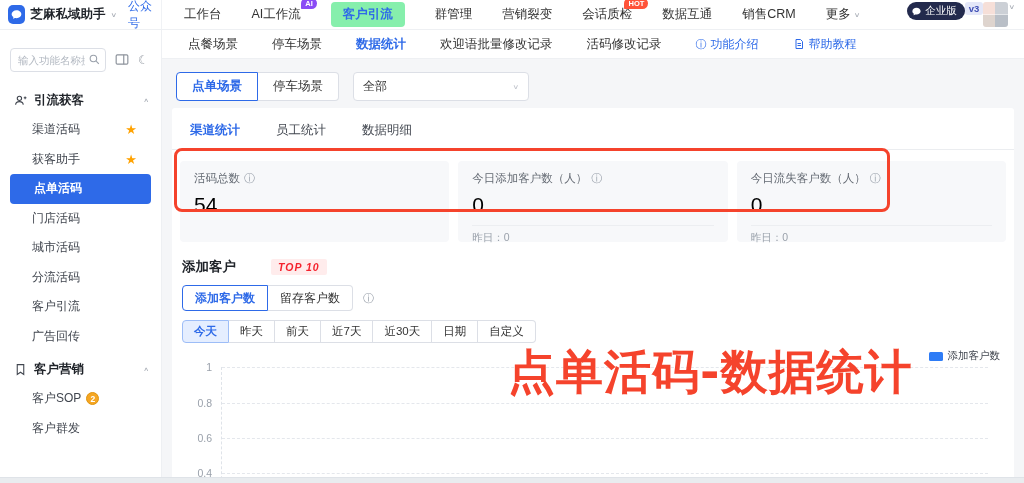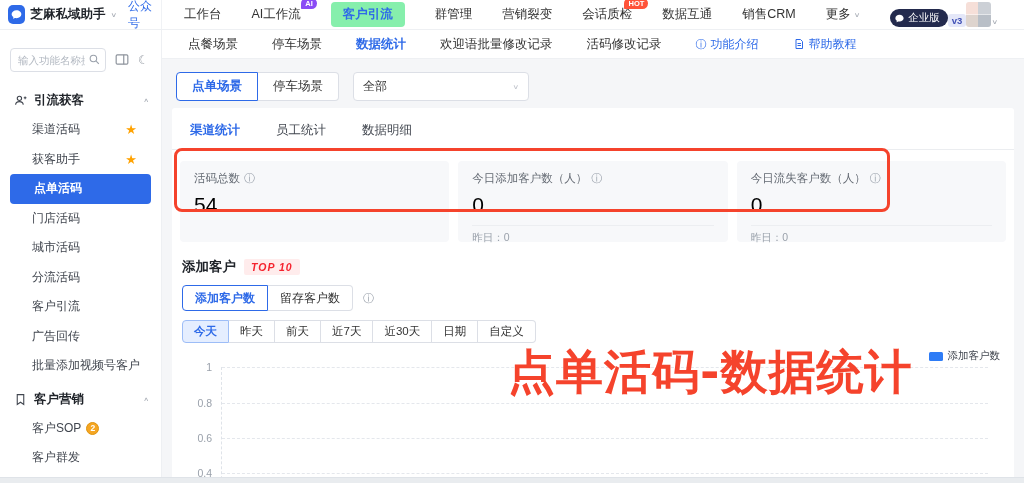--- a/index.html
+++ b/index.html
@@ -18,21 +18,21 @@
   .chev { color:#a8adb6; font-size:9px; transform:scaleY(.7); display:inline-block; }
   .mp-link { color:#2e6ae8; font-size:12px; margin-left:6px; }
   .nav-items { display:flex; align-items:center; gap:30px; padding-left:22px; flex:1 1 auto; }
   .nav-item { font-size:12.5px; color:#333; cursor:pointer; position:relative; white-space:nowrap; }
   .nav-item.active { background:#86efac; color:#2e6ae8; padding:4px 12px; border-radius:4px; font-weight:bold; }
   .mini-badge { position:absolute; top:-8px; right:-16px; color:#fff; font-size:7.5px; font-weight:bold;
                 padding:1.5px 4px; border-radius:7px 7px 7px 1px; line-height:1; }
   .badge-ai { background:#8a4bf5; }
   .badge-hot { background:#ff5339; }
   .nav-more { display:flex; align-items:center; gap:3px; }
-  .top-right { display:flex; align-items:flex-end; padding-right:26px; flex:0 0 auto; }
+  .top-right { display:flex; align-items:flex-start; padding-right:9px; flex:0 0 auto; }
   .plan-pill { background:#232a4d; color:#fff; font-size:10.5px; border-radius:10px; padding:2px 8px 2px 4px;
                display:flex; align-items:center; gap:3px; }
   .plan-pill svg { width:11px; height:11px; }
   .ver-badge { background:#e4e7f8; color:#4050b5; font-size:9.5px; font-weight:bold; border-radius:3px; padding:1px 4px; }
   .avatar { width:25px; height:25px; border-radius:3px; filter:blur(.6px);
             background:
              linear-gradient(90deg,#f6dfd8 0 50%,#ccd0d6 50% 100%) top/100% 50% no-repeat,
              linear-gradient(90deg,#ded4ce 0 50%,#b9bfc7 50% 100%) bottom/100% 50% no-repeat; }
 
   
@@ -92,21 +92,21 @@
   .stat-card { flex:1; background:#f7f8fa; border-radius:4px; height:81px; padding:10px 14px 0 14px; }
   .stat-label { font-size:11.5px; color:#646a73; display:flex; align-items:center; gap:4px; }
   .info-i { color:#9aa1ab; font-size:11px; line-height:1; }
   .stat-value { font-size:21px; font-weight:normal; color:#000000; margin-top:7px; }
   .stat-divider { border-top:1px solid #eceef1; margin-top:8px; }
   .stat-yday { font-size:10.5px; color:#9aa1ab; padding-top:5px; }
 
   .add-head { display:flex; align-items:center; gap:8px; padding:16px 0 0 10px; }
   .add-title { font-size:13.5px; font-weight:bold; color:#1f2329; }
   .top-badge { background:#ffecec; color:#f5232e; font-size:10.5px; font-weight:bold; font-style:italic;
-               letter-spacing:1px; padding:2px 7px; border-radius:2px; }
+               letter-spacing:1px; padding:2px 7px; border-radius:2px;margin-left:27px; }
   .metric-row { display:flex; align-items:center; gap:10px; padding:9px 0 0 10px; }
   .metric-seg .seg-btn { height:26px; padding:0 12px; font-size:12px; }
   .time-row { padding:9px 0 0 10px; }
   .time-seg .seg-btn { height:23px; padding:0 11px; font-size:11.5px; border-left:none; }
   .time-seg .seg-btn:first-child { border-left:1px solid #dcdfe6; }
   .time-seg .seg-btn.active { background:#e5eeff; border:1px solid #9dbdf7; color:#2e6ae8; font-weight:bold; }
 
   .chart { position:relative; height:150px; margin:6px 8px 0 8px; }
   .legend { position:absolute; right:6px; top:0; display:flex; align-items:center; gap:5px; }
   .legend-swatch { width:14px; height:9px; background:#2e7cf6; border-radius:1.5px; }
@@ -239,23 +239,20 @@
       </div>
     <div class="side-item">
         <span>分流活码</span>
       </div>
     <div class="side-item">
         <span>客户引流</span>
       </div>
     <div class="side-item">
         <span>广告回传</span>
       </div>
-    <div class="side-item">
-        <span>批量添加视频号客户</span>
-      </div>
 
     <div class="sec-head">
       <svg viewBox="0 0 24 24">
           <path d="M6 3h12v18l-6-4-6 4z" fill="none" stroke="#41464f" stroke-width="2"></path>
         </svg>
       <span class="sec-title">客户营销</span>
       <span class="sec-caret">∧</span>
     </div>
     <div class="side-item">
       <span>客户SOP</span>

